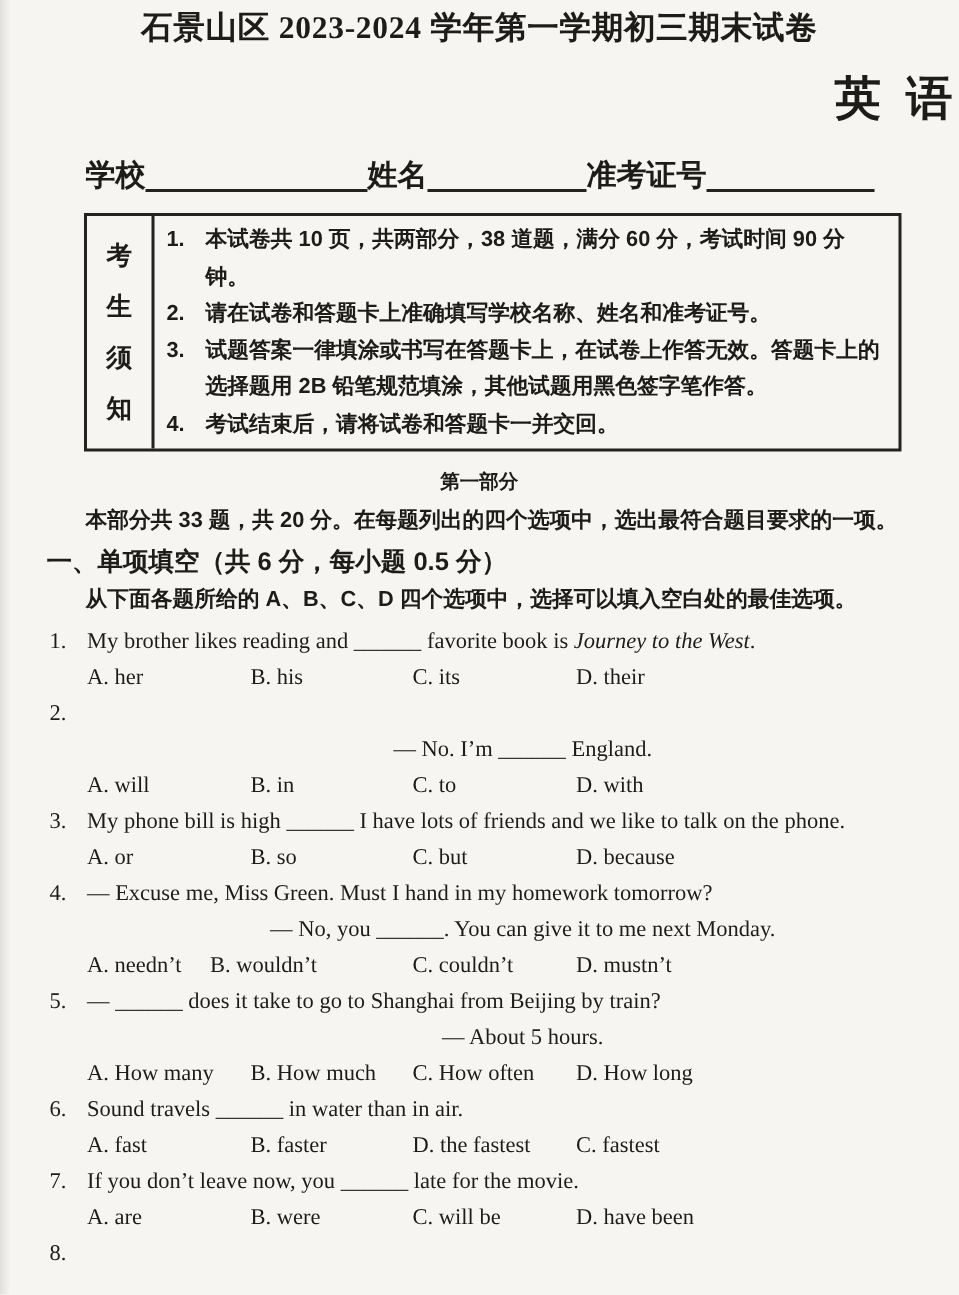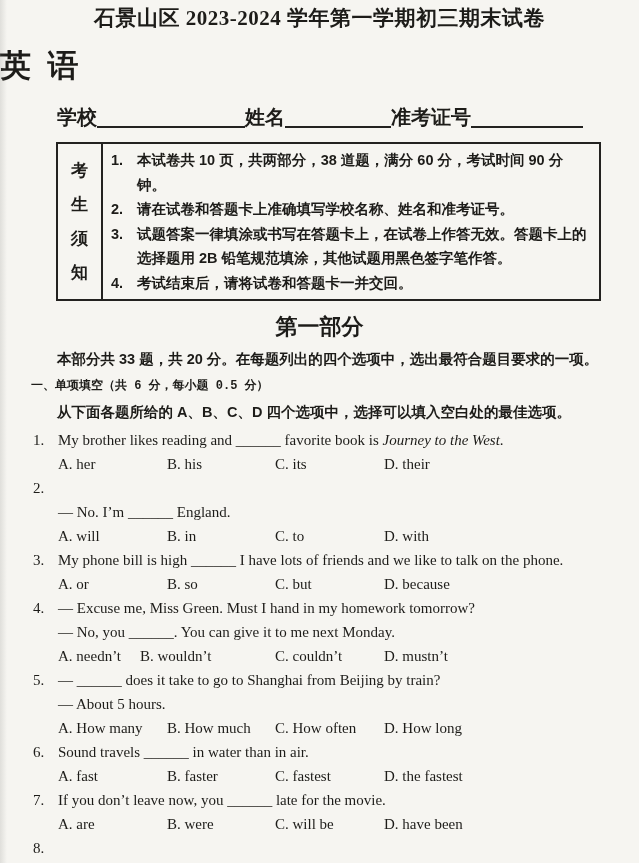--- a/index.html
+++ b/index.html
@@ -19,21 +19,21 @@
   .page { padding-top: 4px; }
 
   .title {
     text-align: center;
     font-size: 21px;
     font-weight: bold;
     font-family: "Liberation Serif", serif;
     letter-spacing: 0.5px;
   }
   .subject {
-    text-align: left;
+    text-align: right;
     font-size: 31px;
     font-weight: bold;
     font-family: "Liberation Sans", sans-serif;
     margin-top: 13px;
     letter-spacing: 4px;
   }
   .fields {
     display: flex;
     align-items: flex-end;
     margin: 19px 40px 0 57px;
@@ -77,53 +77,53 @@
     line-height: 24.5px;
   }
   .notice-item { display: flex; }
   .notice-item .num { width: 26px; flex: none; }
   .notice-item .txt { flex: 1; }
 
   .part-heading {
     text-align: center;
     font-family: "Liberation Sans", sans-serif;
     font-weight: 700;
-    font-size: 22px;
+    font-size: 13px;
     margin-top: 11px;
   }
   .part-intro {
     margin: 6px 2px 0 57px;
     font-family: "Liberation Sans", sans-serif;
     font-weight: 600;
     font-size: 14.5px;
     line-height: 22px;
   }
   .sec-title {
     margin: 5px 0 0 31px;
-    font-family: Liberation Mono, monospace;
-    font-weight: 700;
-    font-size: 12px;
+    font-family: Liberation Sans, sans-serif;
+    font-weight: 700;
+    font-size: 17px;
     line-height: 23px;
   }
   .sec-intro {
     margin: 3px 0 0 57px;
     font-family: "Liberation Sans", sans-serif;
     font-weight: 600;
     font-size: 14.5px;
     line-height: 22px;
   }
 
   .questions {
     margin: 5px 0 0 33px;
     font-size: 15px;
     font-family: "Liberation Serif", serif;
   }
   .stem-line { display: flex; line-height: 24px; }
   .q-num { width: 25px; flex: none; }
-  .stem-line.cont { padding-left: 25px; }
+  .stem-line.cont { padding-left: 25px; justify-content: center; }
   .stem-text i { font-style: italic; }
   .options {
     display: grid;
     grid-template-columns: 109px 108px 109px auto;
     margin-left: 25px;
     line-height: 24px;
   }
   .options.narrow { grid-template-columns: 82px 135px 109px auto; }
 </style>
 </head>
@@ -251,22 +251,22 @@
         </div>
       </div>
       <div class="question">
         <div class="stem-line">
           <span class="q-num">6.</span>
           <span class="stem-text"><span>Sound travels ______ in water than in air.</span></span>
         </div>
         <div class="options">
           <span class="option">A. fast</span>
           <span class="option">B. faster</span>
+          <span class="option">D. the fastest</span>
           <span class="option">C. fastest</span>
-          <span class="option">D. the fastest</span>
         </div>
       </div>
       <div class="question">
         <div class="stem-line">
           <span class="q-num">7.</span>
           <span class="stem-text"><span>If you don’t leave now, you ______ late for the movie.</span></span>
         </div>
         <div class="options">
           <span class="option">A. are</span>
           <span class="option">B. were</span>

